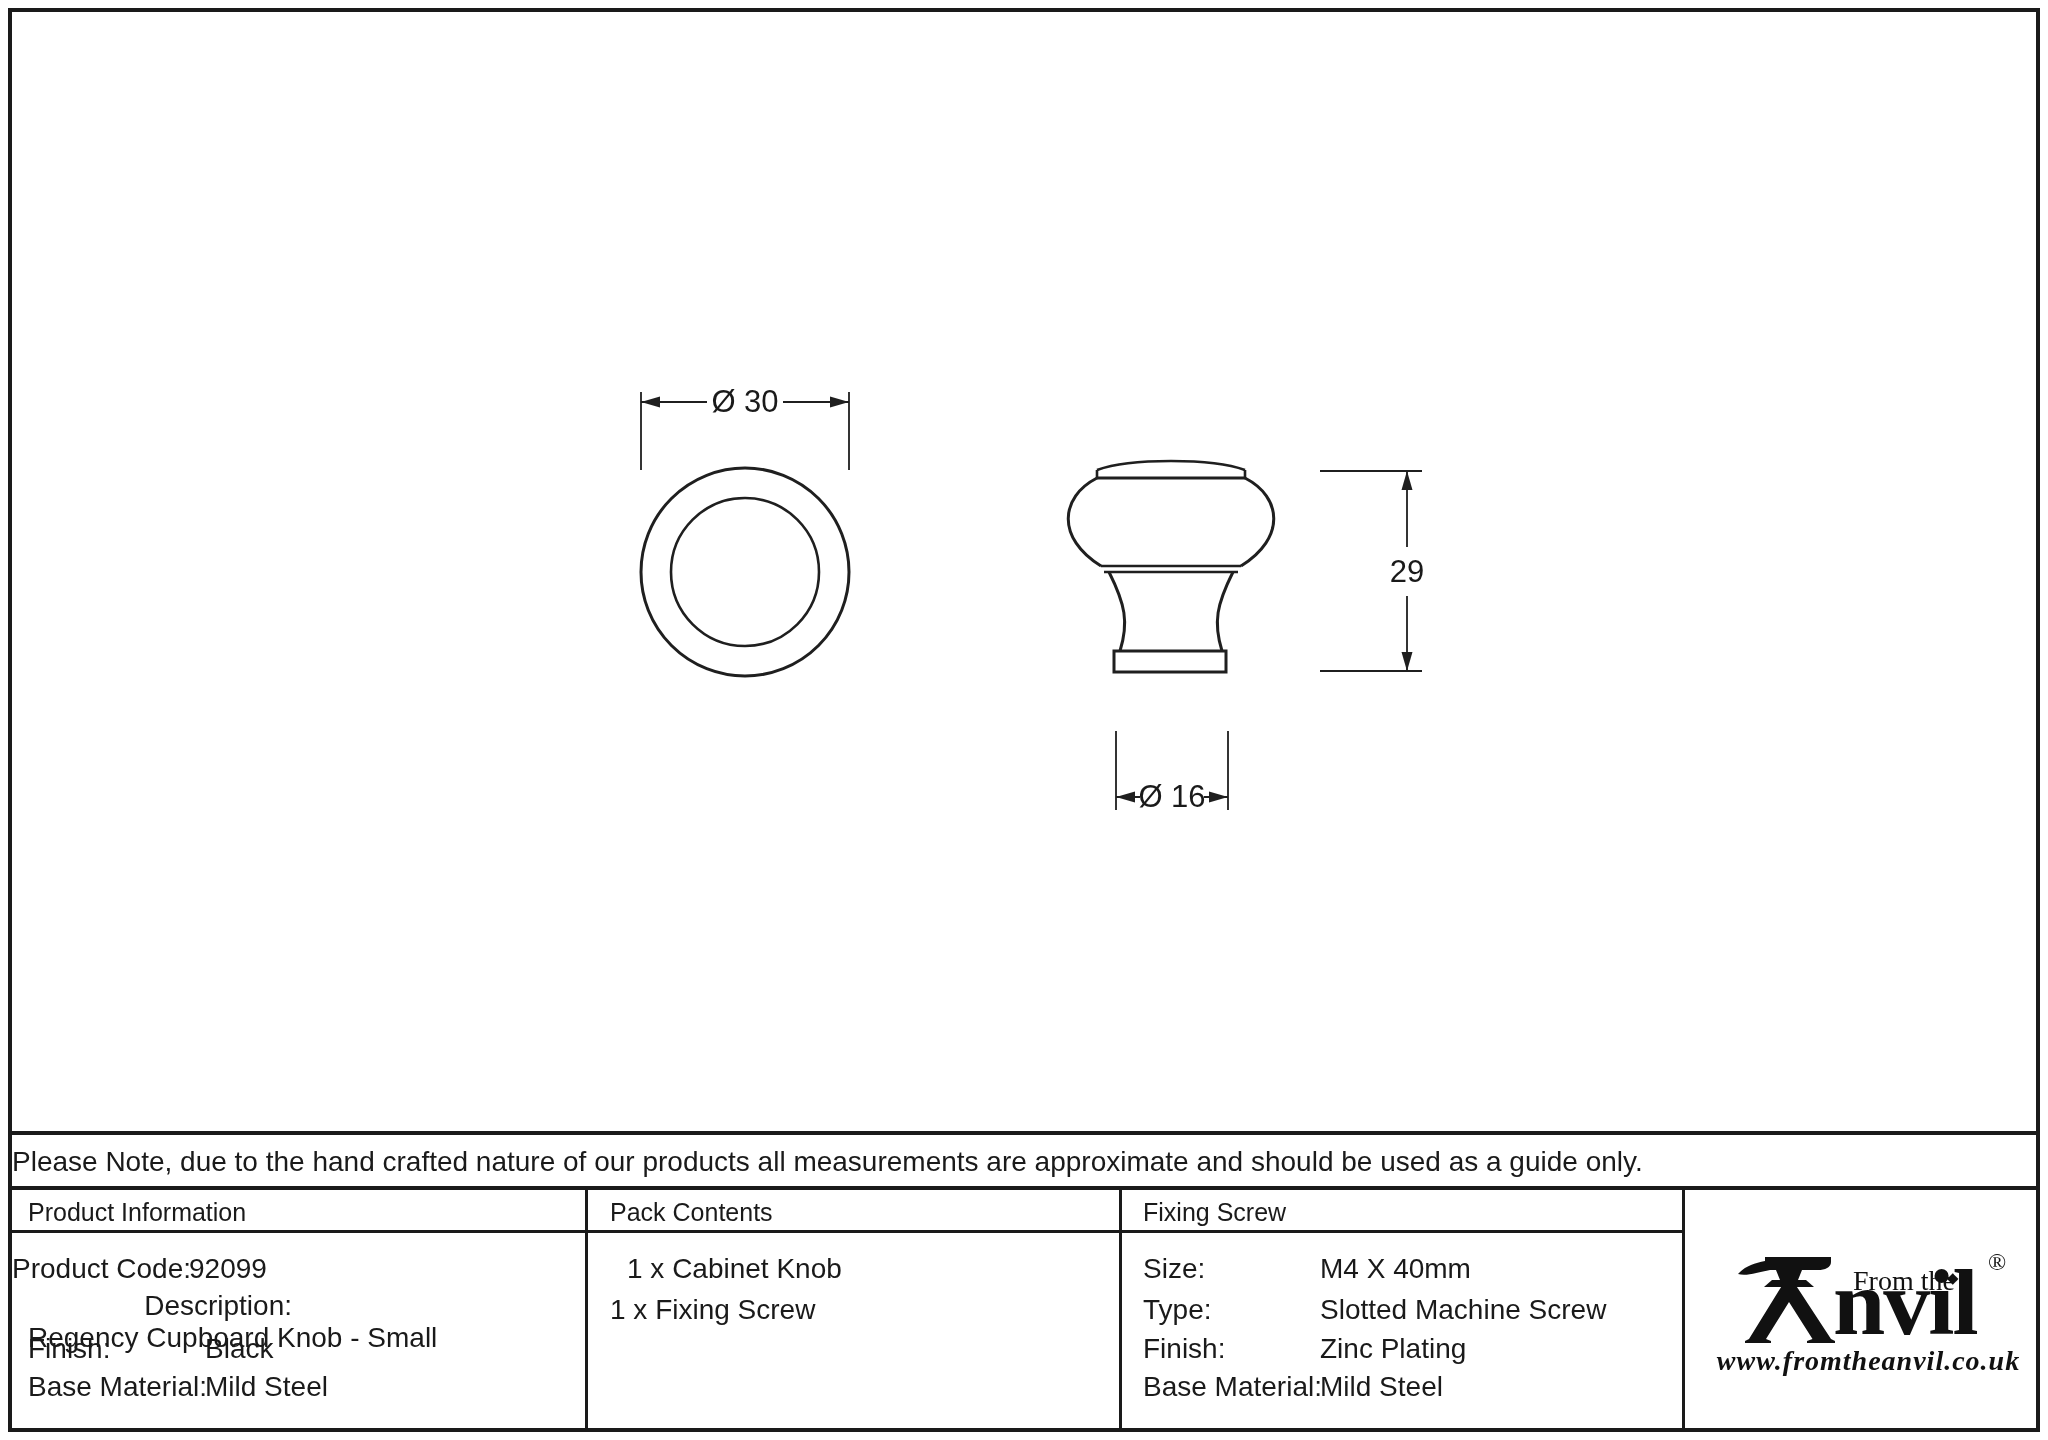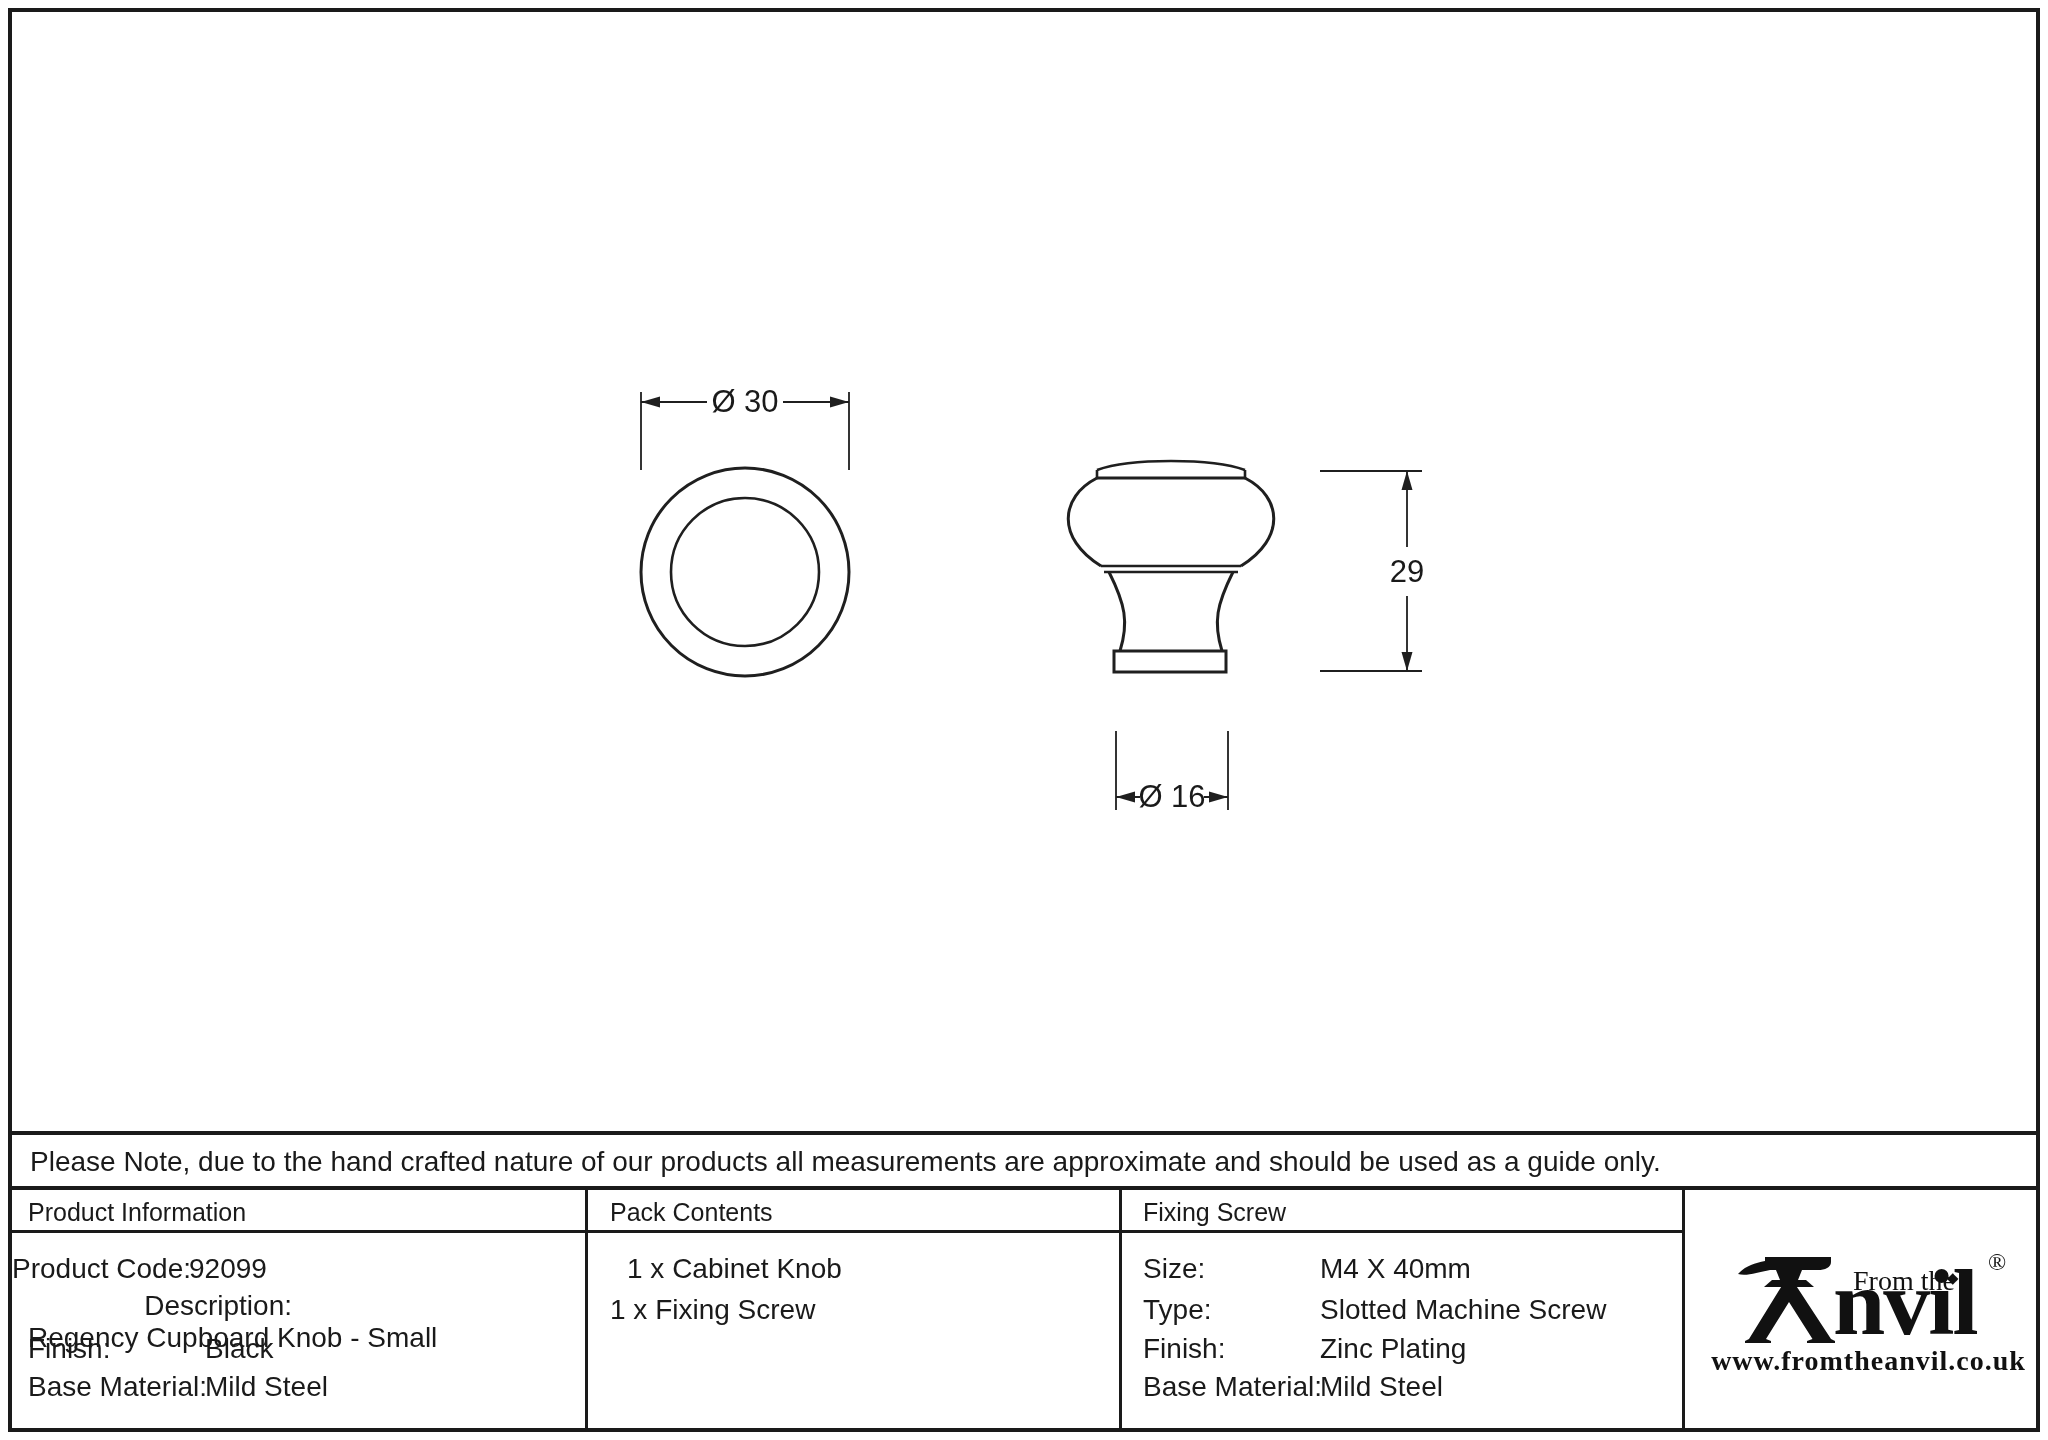--- a/index.html
+++ b/index.html
@@ -1,31 +1,31 @@
 <!DOCTYPE html>
 <html><head>
 <meta charset="utf-8">
 <style>
   html,body{margin:0;padding:0;background:#ffffff;}
   body{width:2048px;height:1440px;position:relative;font-family:"Liberation Sans",sans-serif;color:#1a1a1a;}
   .frame{position:absolute;left:8px;top:8px;width:2032px;height:1424px;border:4px solid #1a1a1a;box-sizing:border-box;}
   .hline,.vline{position:absolute;background:#1a1a1a;}
   svg text{font-family:"Liberation Sans",sans-serif;}
-  .note-bar{position:absolute;left:12px;top:1136px;width:2024px;height:52px;display:flex;align-items:center;padding-left:18px;box-sizing:border-box;font-size:28px;}
+  .note-bar{position:absolute;left:12px;top:1136px;width:2024px;height:52px;display:flex;align-items:center;box-sizing:border-box;font-size:28px;}
   .th{position:absolute;height:40px;display:flex;align-items:center;font-size:25px;}
   .trow{position:absolute;height:40px;display:flex;align-items:center;font-size:28px;white-space:nowrap;}
   .trow .lbl{display:inline-block;width:177px;}
   
   .logo-cell{position:absolute;left:1685px;top:1189px;width:355px;height:243px;}
   .logo-anvilA{position:absolute;left:53px;top:68px;width:100px;height:88px;}
   .logo-nvil{position:absolute;left:148px;top:66px;font-family:"Liberation Serif",serif;font-weight:bold;font-size:94px;line-height:94px;letter-spacing:-2px;color:#111;}
   .logo-fromthe{position:absolute;left:168px;top:76px;font-family:"Liberation Serif",serif;font-size:28px;color:#111;}
   .logo-diamond{position:absolute;left:262px;top:80px;font-size:15px;color:#111;}
   .logo-reg{position:absolute;left:303px;top:60px;font-family:"Liberation Serif",serif;font-size:24px;color:#111;}
-  .logo-url{position:absolute;left:12px;top:156px;width:343px;text-align:center;font-family:"Liberation Serif",serif;font-weight:bold;font-size:28px;letter-spacing:1px;color:#111;}
+  .logo-url{position:absolute;left:12px;top:156px;width:343px;text-align:center;font-family:"Liberation Serif",serif;font-style:italic;font-weight:bold;font-size:28px;letter-spacing:1px;color:#111;}
 </style>
 </head>
 <body>
 
 <div class="frame"></div>
 
 <svg width="2048" height="1131" viewBox="0 0 2048 1131" style="position:absolute;left:0;top:0;">
   <g fill="none" stroke="#1f1f1f" stroke-width="3">
 
     <g>

